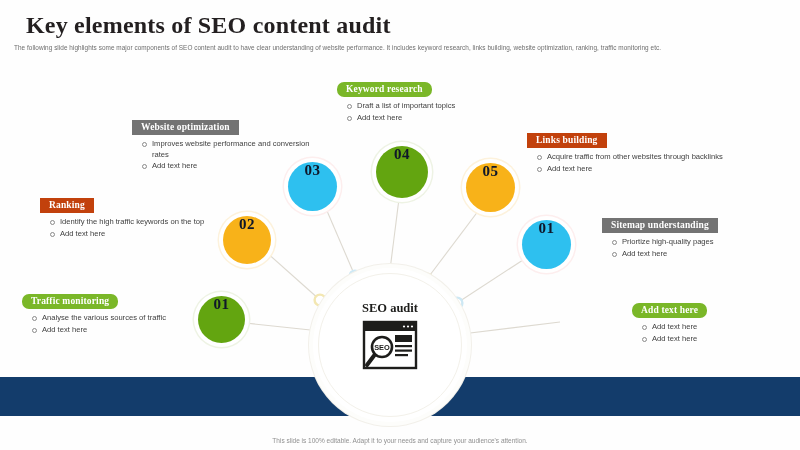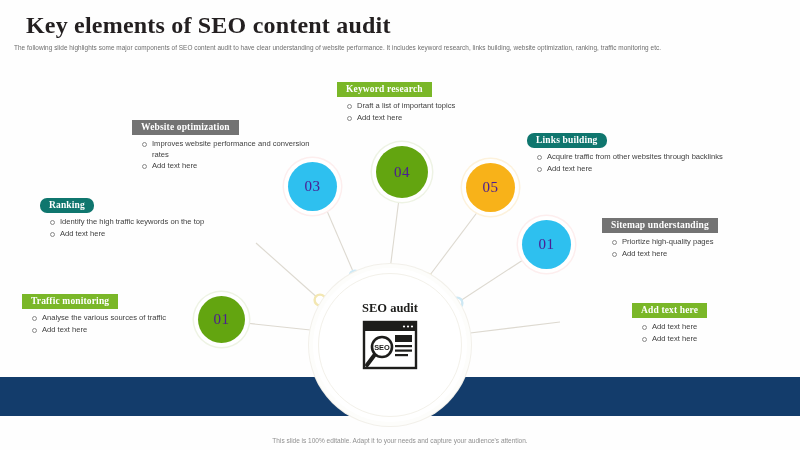--- a/index.html
+++ b/index.html
@@ -58,41 +58,41 @@
     position:absolute;left:50%;top:52px;transform:translateX(-50%);
     z-index:8;
   }
 
   
   #ring-svg{position:absolute;left:0;top:0;width:800px;height:450px;z-index:3;pointer-events:none;}
 
   
   .bubble{
     position:absolute;border-radius:50%;
-    display:flex;align-items:center;justify-content:center;
-    font-family:"Liberation Serif", serif;
-    font-weight:normal;color:#4c1d95;
+    display:flex;justify-content:center;
+    font-family:"Liberation Serif", serif;
+    font-weight:bold;color:#0f172a;
     z-index:7;
   }
   .bubble .num{ font-size:15px; letter-spacing:.4px; text-shadow:0 0 1px rgba(0,0,0,.08); }
   .bubble.green { background:#63a510; box-shadow:0 0 0 4px #ffffff, 0 0 0 5.5px #eef3e4; }
   .bubble.amber { background:#f8b219; box-shadow:0 0 0 4px #ffffff, 0 0 0 5.5px #fdf2dc; }
   .bubble.cyan  { background:#2ec0ef; box-shadow:0 0 0 4px #ffffff, 0 0 0 5.5px #fdeeee; }
 
   
   .card{position:absolute;z-index:9;}
   .card-head{
     display:inline-block;
     padding:2px 9px 3px 9px;
     font-family:"Liberation Serif", serif;
     font-weight:bold;font-size:9.5px;color:#ffffff;
     letter-spacing:.15px;white-space:nowrap;
   }
-  .card-head.green{background:#7ab728;}
-  .card-head.amber{background:#0f766e;border-radius:7px;}
+  .card-head.green{background:#7ab728;border-radius:7px;}
+  .card-head.amber{background:#c2410c;}
   .card-head.cyan {background:#737373;}
   .card ul{
     list-style:none;margin:4px 0 0 0;padding:0 0 0 10px;
   }
   .card li{
     position:relative;
     font-size:7.6px;color:#414141;line-height:1.4;
     margin-bottom:1px;padding-left:10px;
   }
   .card li:before{
@@ -151,20 +151,23 @@
         <circle cx="20" cy="27" r="10" fill="#ffffff" stroke="#1d1d1b" stroke-width="2.6"></circle>
         <text x="20" y="30" font-family="Liberation Sans, sans-serif" font-size="7.4" font-weight="bold" fill="#1d1d1b" text-anchor="middle">SEO</text>
         <line x1="12.5" y1="35" x2="5" y2="45" stroke="#1d1d1b" stroke-width="4" stroke-linecap="round"></line>
       </svg>
     </div>
   </div>
 
   <div class="bubble green" style="left:198px;top:296px;width:47px;height:47px;">
     <span class="num">01</span>
   </div>
+  <div class="bubble amber" style="left:223px;top:216px;width:48px;height:48px;">
+    <span class="num">02</span>
+  </div>
   <div class="bubble cyan" style="left:288px;top:162px;width:49px;height:49px;">
     <span class="num">03</span>
   </div>
   <div class="bubble green" style="left:376px;top:146px;width:52px;height:52px;">
     <span class="num">04</span>
   </div>
   <div class="bubble amber" style="left:466px;top:163px;width:49px;height:49px;">
     <span class="num">05</span>
   </div>
   <div class="bubble cyan" style="left:522px;top:220px;width:49px;height:49px;">

